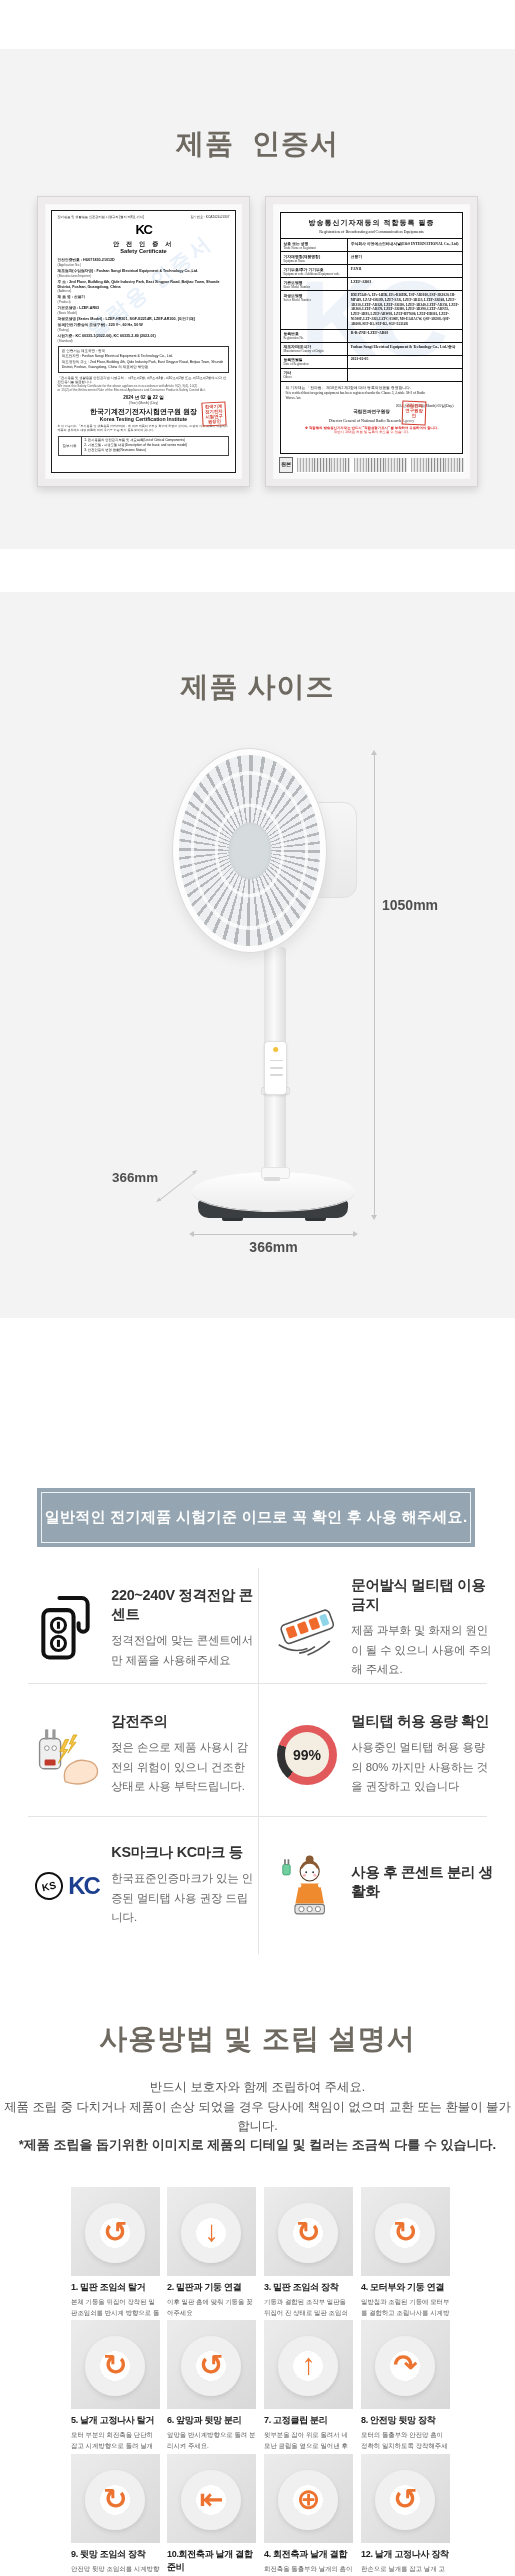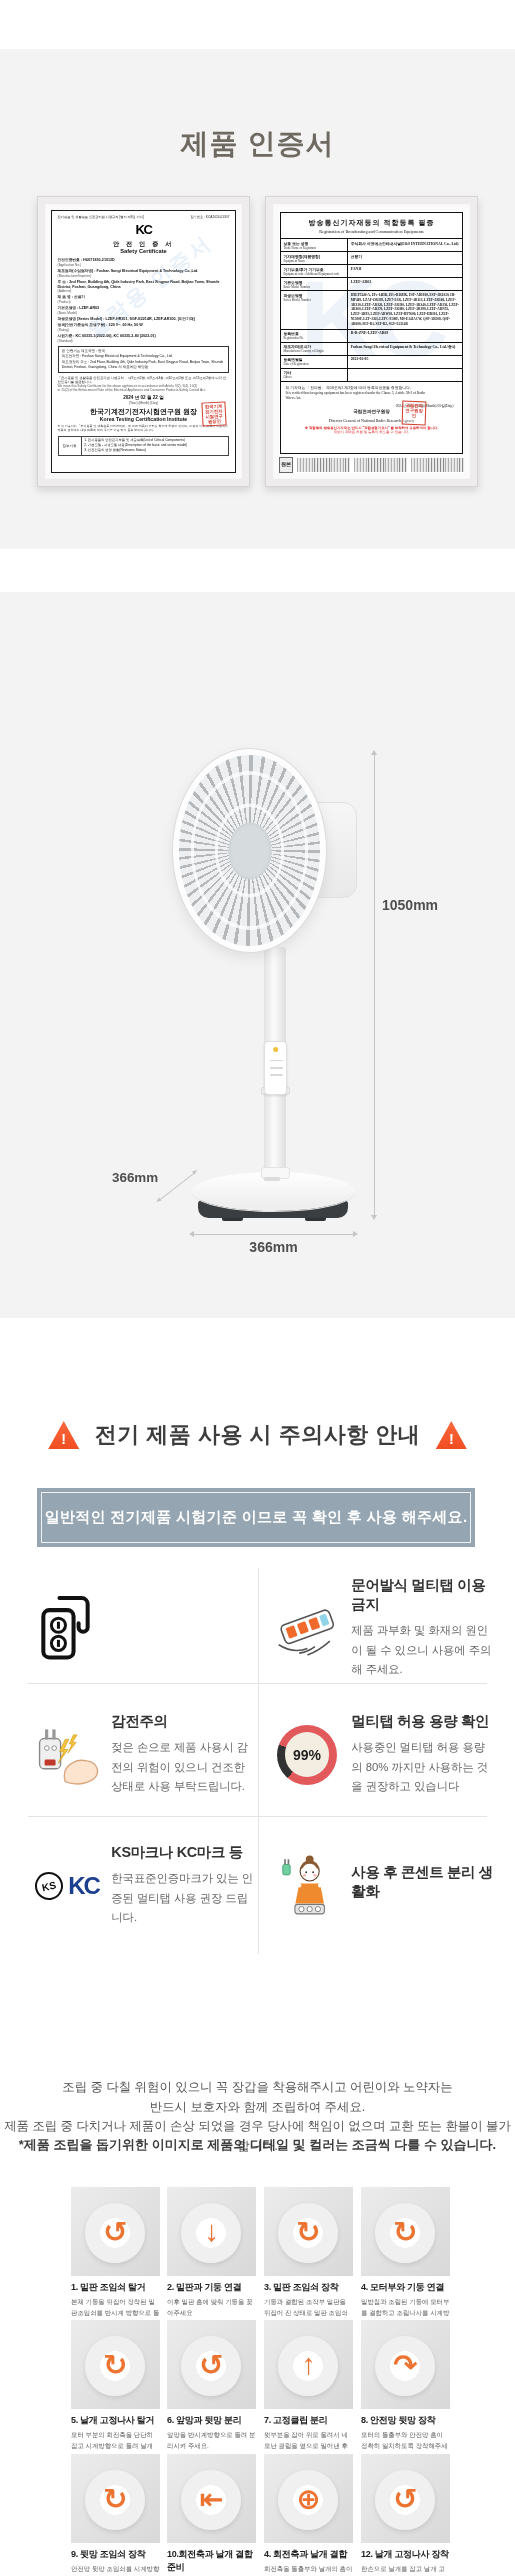--- a/index.html
+++ b/index.html
@@ -6,21 +6,21 @@
   body { font-family:"Liberation Sans","DejaVu Sans",sans-serif; background:#fff; }
   .serif { font-family:"Liberation Serif","DejaVu Serif",serif; }
   #page { position:relative; width:515px; height:3354px; background:#fff; overflow:hidden; margin:0 auto; }
   .sec { position:absolute; left:0; width:515px; overflow:hidden; }
   .sec-cert { top:49px; height:500px; background:#f3f3f3; }
   .sec-size { top:592px; height:726px; background:#f3f3f3; }
   .sec-caution { top:1319px; height:690px; background:#ffffff; }
   .sec-assembly { top:2009px; height:797px; background:#ffffff; }
 
   .sec-title { position:absolute; width:100%; text-align:center; font-size:28px; font-weight:700; color:#6e6961; letter-spacing:1px; }
-  .sec-cert .sec-title { top:76px; }
+  .sec-cert .sec-title { top:76px;font-family:Liberation Mono, monospace; }
   .sec-size .sec-title { top:76px; }
   .sec-assembly .sec-title { top:11.3px; }
 
   
   .cert-card { position:absolute; top:147px; width:213px; height:291px; background:#fbfafa;
     border:0.5px solid #d6d4d4; box-shadow:0 4.1px 8.2px rgba(0,0,0,.14), inset 0 0 0 7.2px #eeecec;
     padding:13.4px; }
   .cert-left { left:37px; } .cert-right { left:265px; }
   .cert-page { position:relative; width:100%; height:100%; background:#fff; border:1px solid #1c1c1c;
     padding:4.1px 5.2px; overflow:hidden; font-size:3.9px; color:#111; line-height:1.3; }
@@ -339,20 +339,21 @@
           <div class="orig-box">원본</div>
           <div class="noise"></div>
           <div class="noise"></div>
           <div class="noise"></div>
         </div>
       </div>
     </div>
   </section>
 
   <section class="sec sec-size">
+    <h2 class="sec-title">제품 사이즈</h2>
 
     <div>
       <div class="fan-motor"></div>
       <div class="fan-head">
         <div class="fan-grille"></div>
         <div class="fan-hub"></div>
       </div>
       <div class="fan-pole"></div>
       <div class="fan-remote">
         <span class="dot"></span>
@@ -371,44 +372,43 @@
 
     <div class="dim-v"></div>
     <div class="dim-label dim-h-label">1050mm</div>
     <div class="dim-diag"></div>
     <div class="dim-label dim-d-label">366mm</div>
     <div class="dim-hline"></div>
     <div class="dim-label dim-w-label">366mm</div>
   </section>
 
   <section class="sec sec-caution">
-    <div class="warn-title-row">
-      <span class="tri"></span>
-      <span class="warn-title">전기 제품 사용 시 주의사항 안내</span>
-      <span class="tri"></span>
-    </div>
 
     <div class="banner">
       <span>일반적인 전기제품 시험기준 이므로 꼭 확인 후 사용 해주세요.</span>
     </div>
 
     <div class="vdiv"></div>
     <div class="hdiv hd1"></div>
     <div class="hdiv hd2"></div>
 
     <div class="citem ci-r1 ci-c1">
       <div class="cicon">
         <svg viewBox="0 0 110 135" width="56" height="68">
           <rect x="8" y="32" width="60" height="94" rx="12" fill="none" stroke="#111" stroke-width="8"></rect>
           <circle cx="38" cy="62" r="14" fill="none" stroke="#111" stroke-width="6"></circle>
           <circle cx="38" cy="98" r="14" fill="none" stroke="#111" stroke-width="6"></circle>
           <rect x="35" y="55" width="6" height="14" fill="#111"></rect>
           <rect x="35" y="91" width="6" height="14" fill="#111"></rect>
           <path d="M40 8 h44 a12 12 0 0 1 12 12 v46 a9 9 0 0 1 -18 0 v-8" fill="none" stroke="#111" stroke-width="8" stroke-linecap="round"></path>
         </svg>
+      </div>
+      <div class="ctxt">
+        <div class="ctitle">220~240V 정격전압 콘센트</div>
+        <div class="cbody">정격전압에 맞는 콘센트에서만 제품을 사용해주세요</div>
       </div>
     </div>
 
     <div class="citem ci-r2 ci-c1">
       <div class="cicon">
         <svg viewBox="0 0 140 140" width="64" height="64">
           <rect x="10" y="34" width="46" height="66" rx="10" fill="#efefef" stroke="#888" stroke-width="3"></rect>
           <rect x="22" y="14" width="7" height="22" fill="#999"></rect>
           <rect x="38" y="14" width="7" height="22" fill="#999"></rect>
           <rect x="21" y="80" width="24" height="13" rx="3" fill="#c0392b"></rect>
@@ -493,22 +493,22 @@
           <circle cx="99" cy="127" r="6" fill="#fff" stroke="#777" stroke-width="2"></circle>
         </svg>
       </div>
       <div class="ctxt">
         <div class="ctitle">사용 후 콘센트 분리 생활화</div>
       </div>
     </div>
   </section>
 
   <section class="sec sec-assembly">
+    <h2 class="sec-title">사용방법 및 조립 설명서</h2>
     <div class="as-intro">
-      <div>조립 중 다칠 위험이 있으니 꼭 장갑을 착용해주시고 어린이와 노약자는</div>
       <div>반드시 보호자와 함께 조립하여 주세요.</div>
       <div>제품 조립 중 다치거나 제품이 손상 되었을 경우 당사에 책임이 없으며 교환 또는 환불이 불가합니다.</div>
     </div>
     <div class="as-note">*제품 조립을 돕기위한 이미지로 제품의 디테일 및 컬러는 조금씩 다를 수 있습니다.</div>
 
     <div class="step" style="left:71px;top:178px">
       <div class="step-img">
           <span class="arr">↺</span>
         </div>
       <div class="step-title">1. 밑판 조임쇠 탈거</div>

